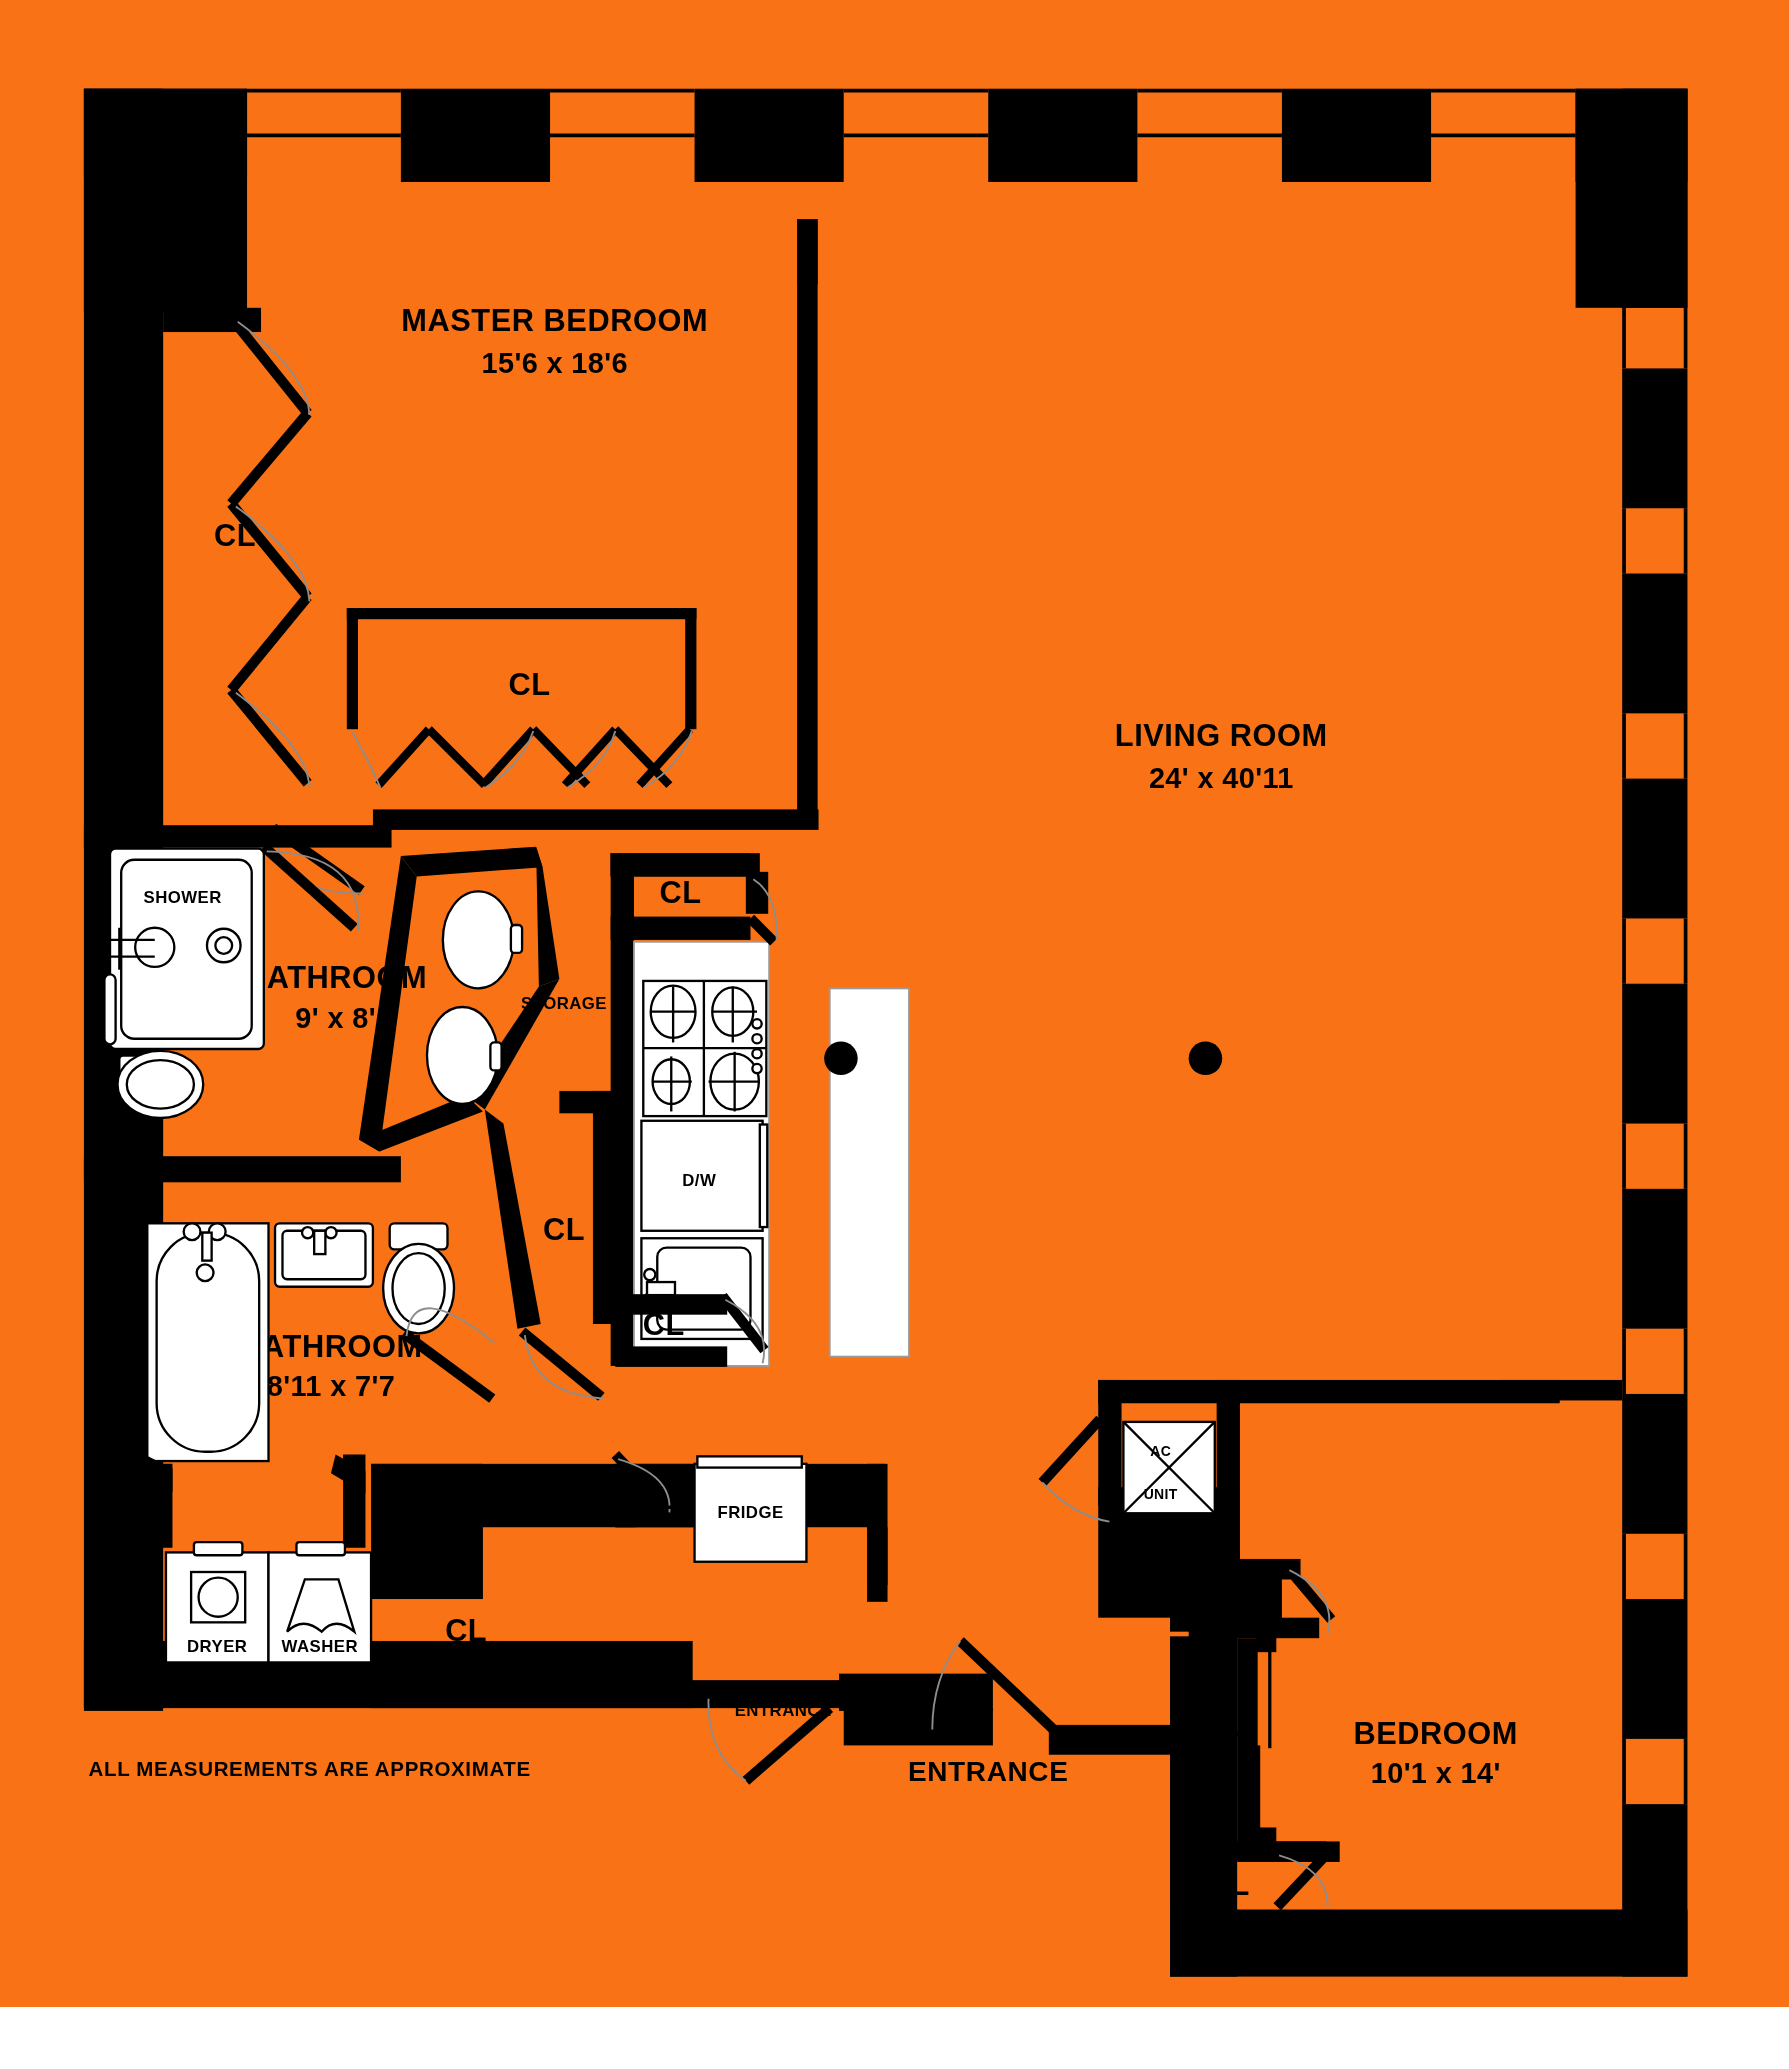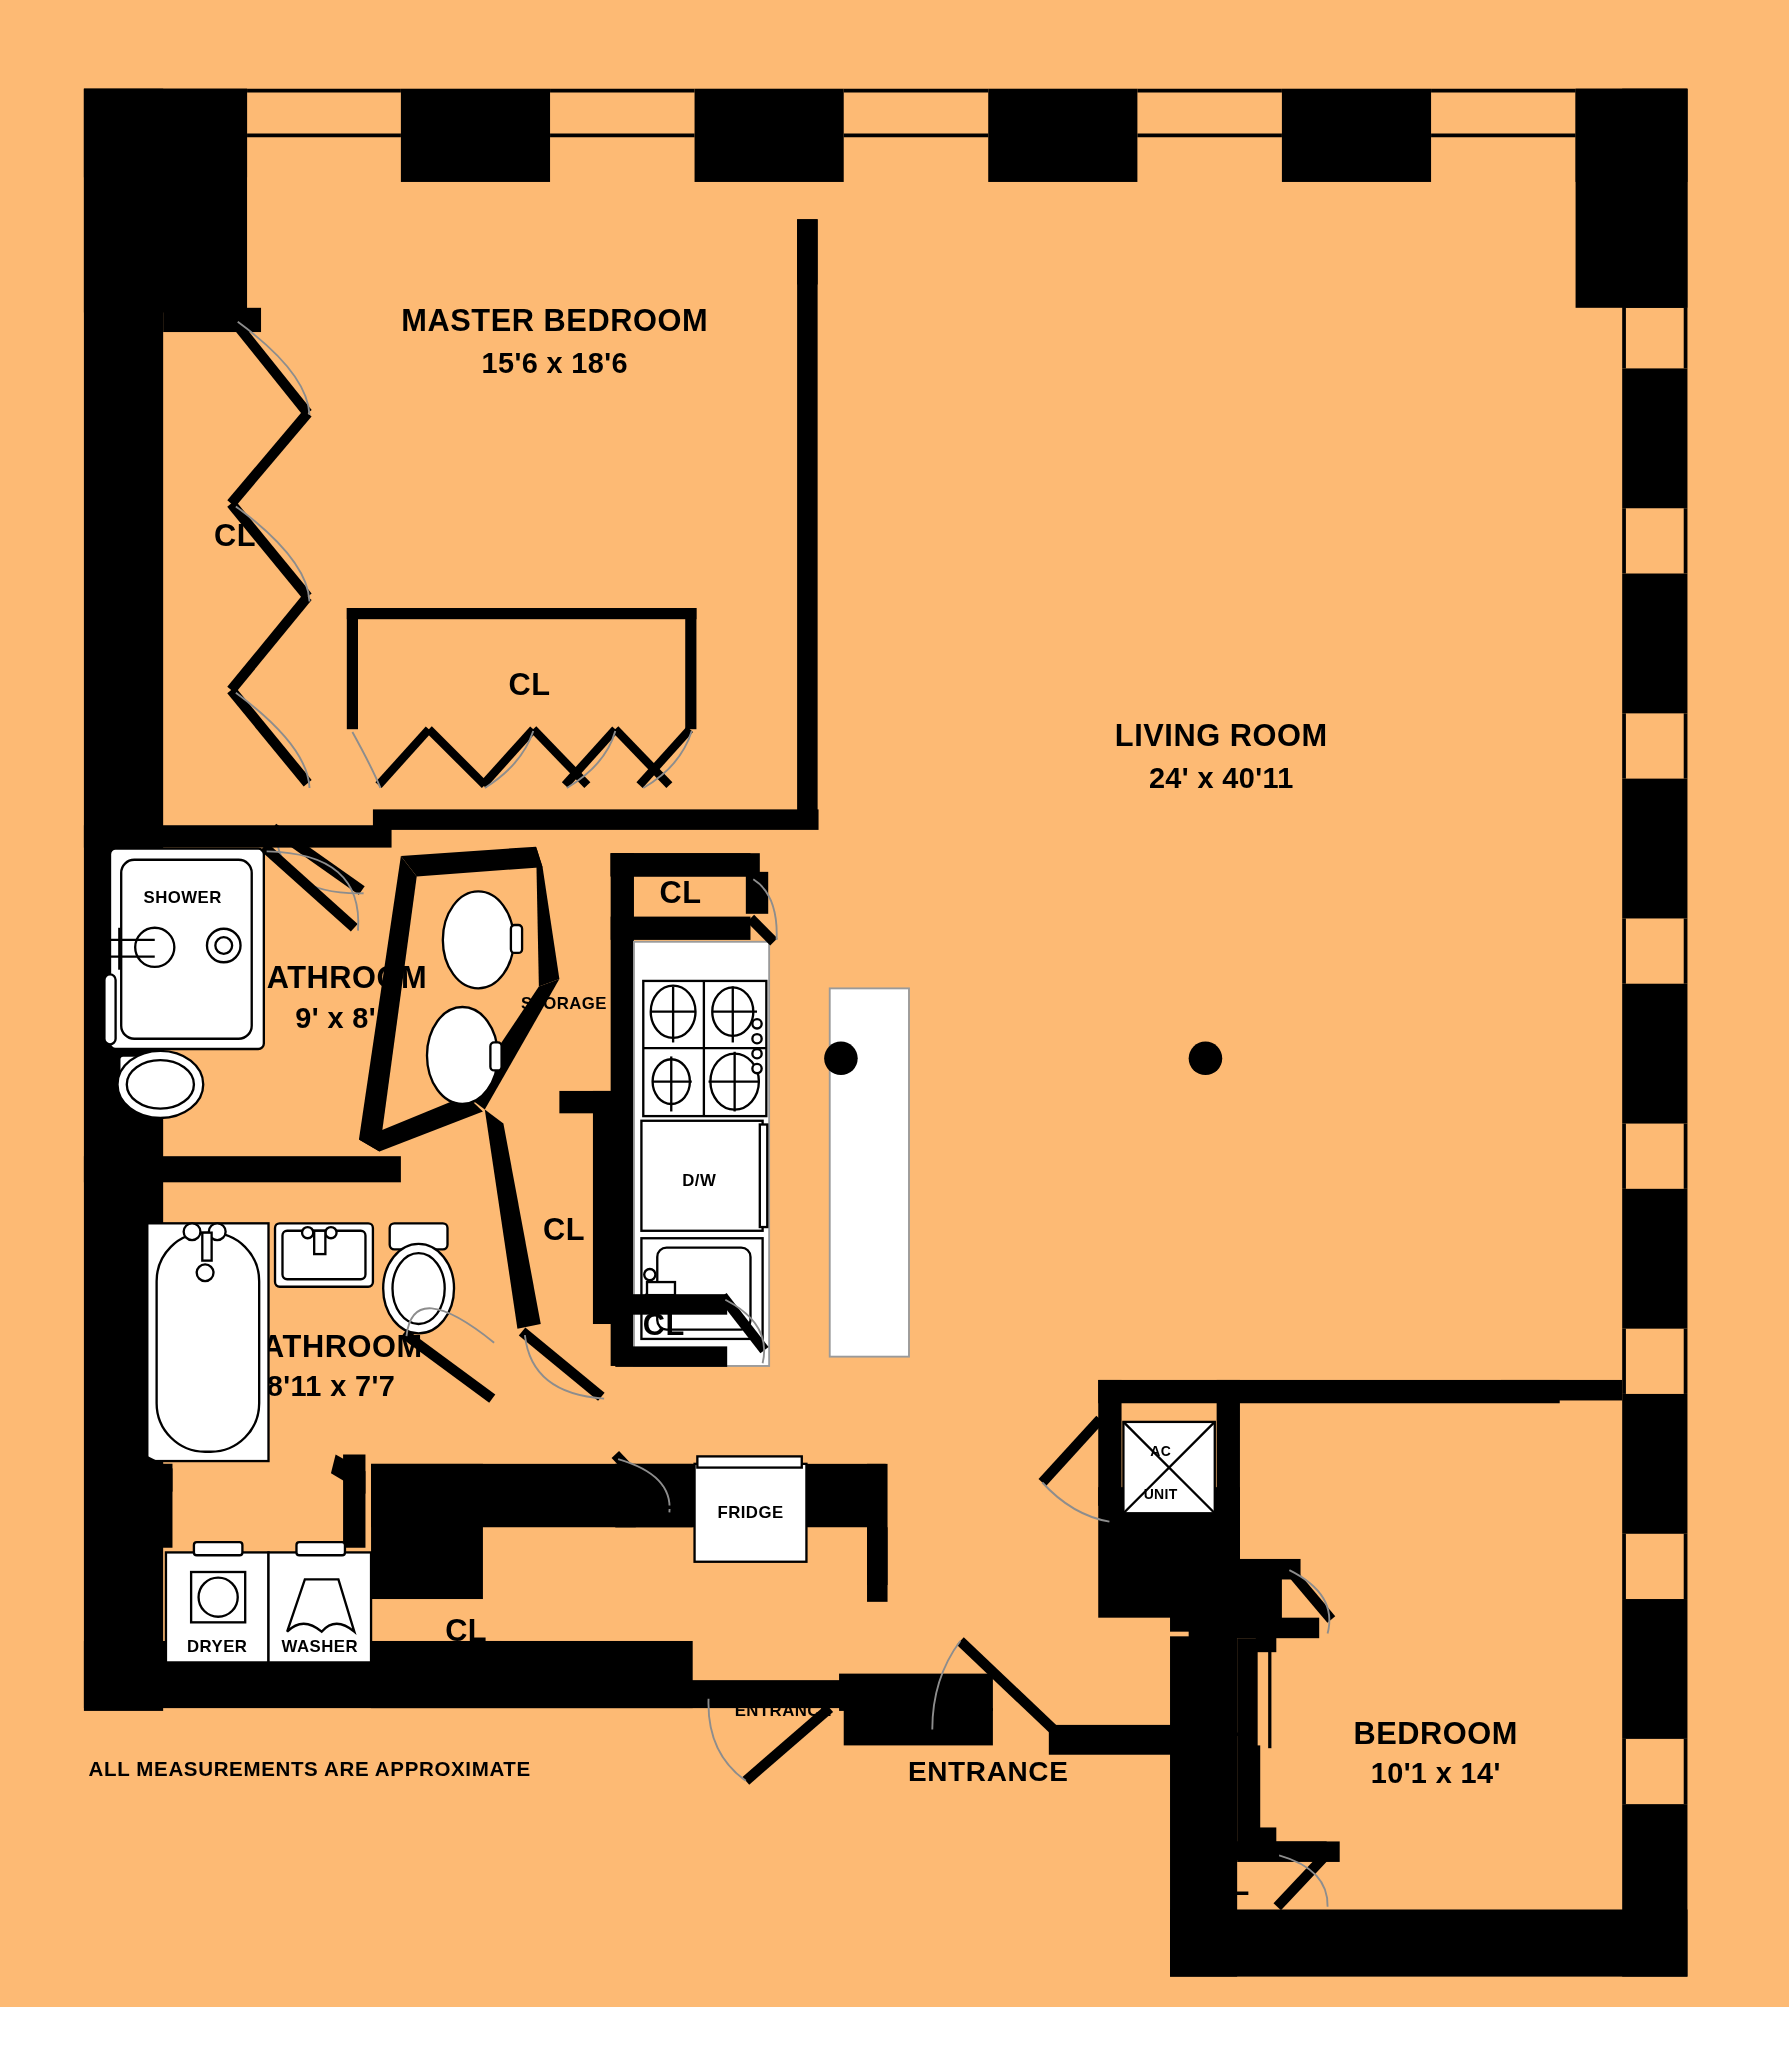--- a/index.html
+++ b/index.html
@@ -11,21 +11,21 @@
   body {
     width: 1790px;
     height: 2070px;
     font-family: "Liberation Sans", sans-serif;
     overflow: hidden;
   }
   #plan-root {
     position: relative;
     width: 1790px;
     height: 2007px;
-    background: #fdba74;
+    background: #f97316;
   }
   svg#floorplan {
     display: block;
     width: 1790px;
     height: 2070px;
   }
   .wall      { fill: #000000; stroke: none; }
   .wall-thin { fill: none; stroke: #000000; stroke-width: 4; }
   .fix-line  { fill: none; stroke: #000000; stroke-width: 3.5; }
   .fix-line2 { fill: none; stroke: #000000; stroke-width: 2.5; }

